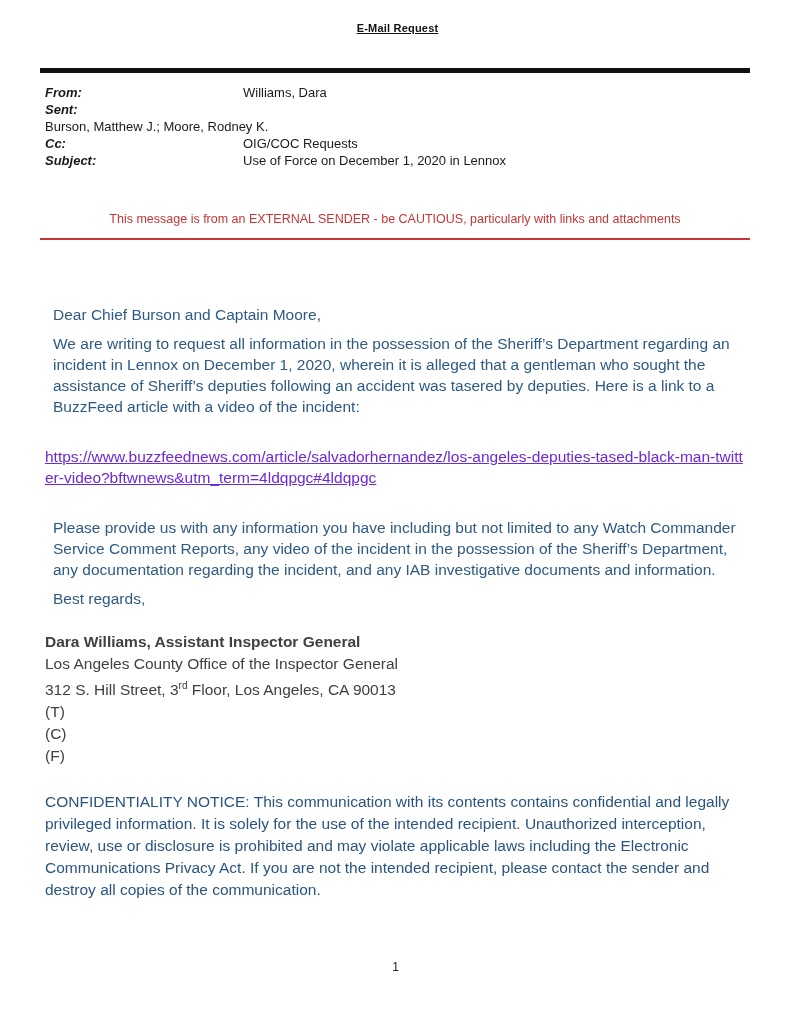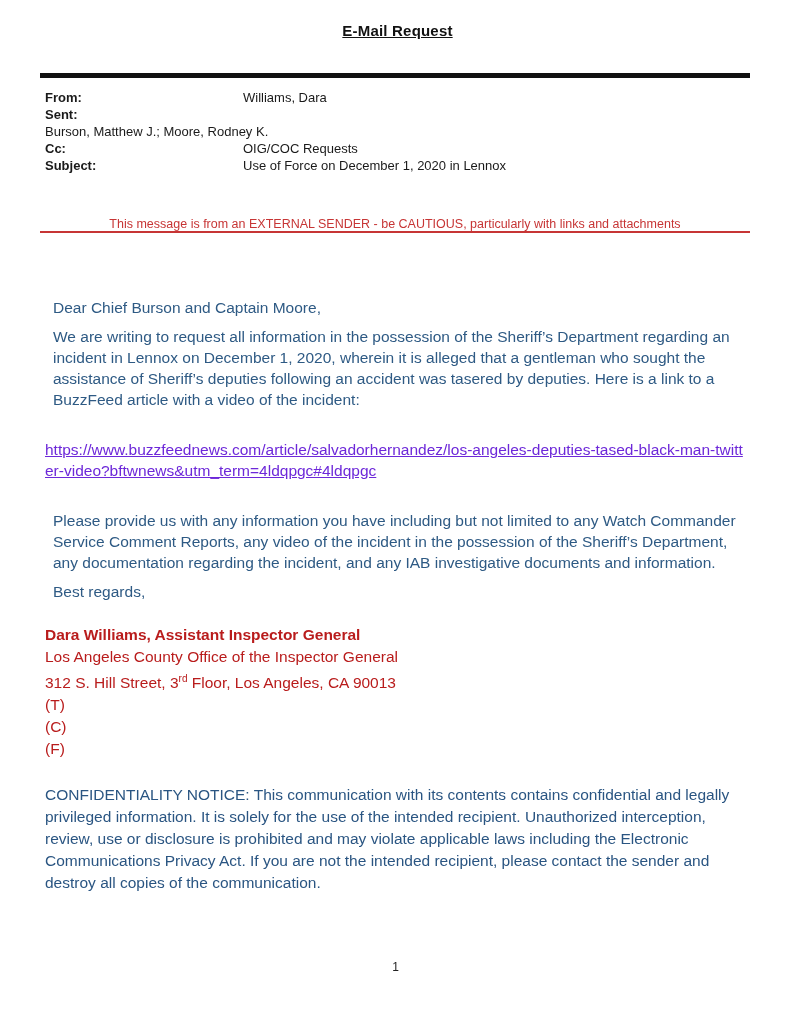--- a/index.html
+++ b/index.html
@@ -14,21 +14,21 @@
     margin: 0 auto;
     background: #ffffff;
     font-family: "Liberation Sans", sans-serif;
     box-sizing: border-box;
     padding: 22px 41px 0 45px;
     overflow: hidden;
   }
   .title {
     margin: 0;
     text-align: center;
-    font-size: 15px;
+    font-size: 11px;
     font-weight: bold;
     color: #111111;
     text-decoration: underline;
     letter-spacing: 0.2px;
   }
   .black-rule {
     height: 5px;
     background: #111111;
     margin: 34px 0 0 -5px;
     width: 710px;
@@ -39,30 +39,31 @@
   .field-row {
     display: flex;
     font-size: 13px;
     line-height: 17px;
     color: #1a1a1a;
   }
   .field-label {
     width: 198px;
     font-weight: bold;
     flex-shrink: 0;
+    font-style: italic;
   }
   .field-value {
     flex: 1;
   }
   .warning {
     margin-top: 43px;
     margin-left: -5px;
     width: 710px;
     border-bottom: 2px solid #c73535;
-    padding-bottom: 0;
+    padding-bottom: 12px;
   }
   .warning-text {
     text-align: center;
     font-size: 12.5px;
     color: #c73535;
   }
   .email-body {
     margin-top: 64px;
     width: 705px;
     color: #2e5a84;
@@ -77,21 +78,21 @@
   }
   .body-link {
     color: #6d28d9;
     text-decoration: underline;
     overflow-wrap: anywhere;
     word-break: break-all;
     cursor: pointer;
   }
   .signature {
     margin-top: 22px;
-    color: #b91c1c;
+    color: #404040;
     font-size: 15.5px;
     line-height: 22px;
   }
   .sig-name {
     font-weight: bold;
   }
   .sig-line sup {
     font-size: 10px;
   }
   .confidentiality {

